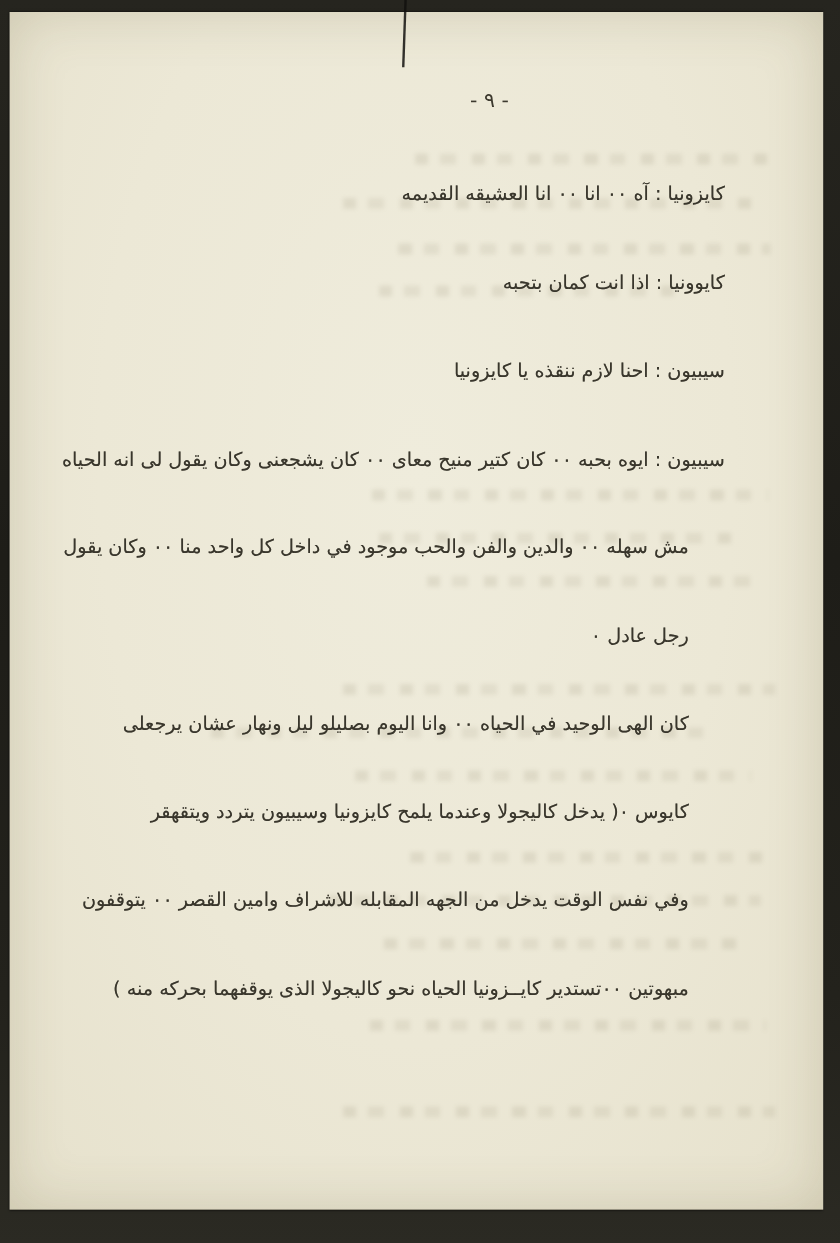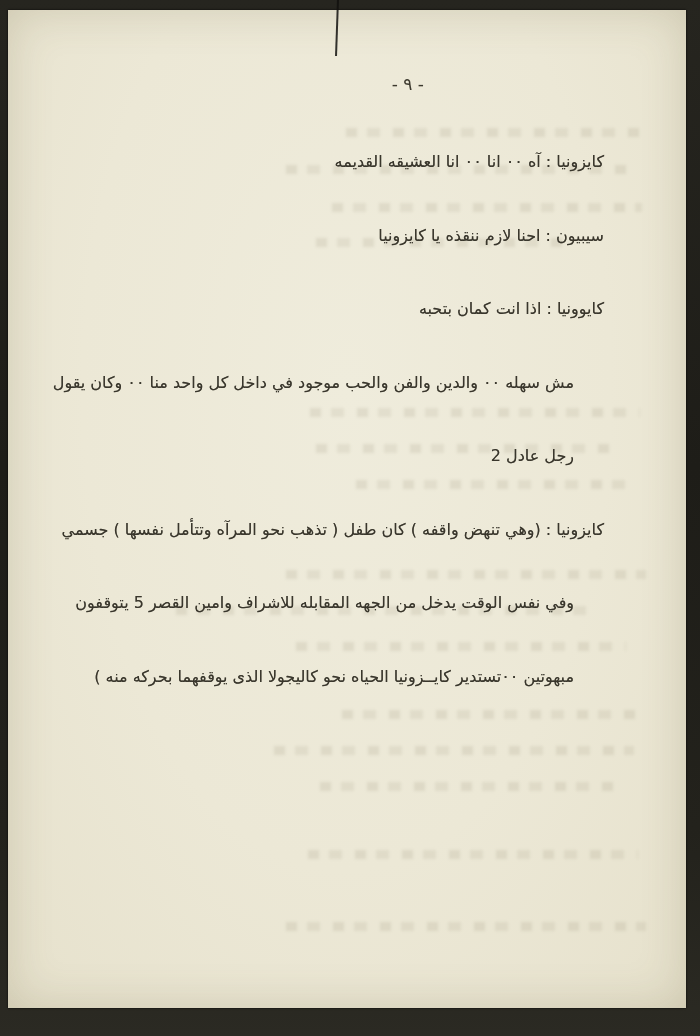--- a/index.html
+++ b/index.html
@@ -66,26 +66,28 @@
     <div class="ghost" style="top:736px;right:52px;width:360px;"></div>
     <div class="ghost" style="top:772px;right:66px;width:300px;"></div>
     <div class="ghost" style="top:840px;right:48px;width:330px;"></div>
     <div class="ghost" style="top:912px;right:40px;width:360px;"></div>
 
     <div class="content">
       <div class="pagenum">- ٩ -</div>
 
       <div class="lines">
         <div class="line">كايزونيا : آه ٠٠ انا ٠٠ انا العشيقه القديمه</div>
+        <div class="line">كايوونيا : اذا انت كمان بتحبه</div>
         <div class="line">سيبيون : احنا لازم ننقذه يا كايزونيا</div>
-        <div class="line">كايوونيا : اذا انت كمان بتحبه</div>
+        <div class="line">سيبيون : ايوه بحبه ٠٠ كان كتير منيح معاى ٠٠ كان يشجعنى وكان يقول لى انه الحياه</div>
         <div class="line ind1">مش سهله ٠٠ والدين والفن والحب موجود في داخل كل واحد منا ٠٠ وكان يقول</div>
-        <div class="line ind1">رجل عادل 2</div>
-        <div class="line">كايزونيا : (وهي تنهض واقفه ) كان طفل ( تذهب نحو المرآه وتتأمل نفسها ) جسمي</div>
-        <div class="line ind1">وفي نفس الوقت يدخل من الجهه المقابله للاشراف وامين القصر 5 يتوقفون</div>
+        <div class="line ind1">رجل عادل ٠</div>
+        <div class="line ind1">كان الهى الوحيد في الحياه ٠٠ وانا اليوم بصليلو ليل ونهار عشان يرجعلى</div>
+        <div class="line ind1">كايوس ٠( يدخل كاليجولا وعندما يلمح كايزونيا وسيبيون يتردد ويتقهقر</div>
+        <div class="line ind1">وفي نفس الوقت يدخل من الجهه المقابله للاشراف وامين القصر ٠٠ يتوقفون</div>
         <div class="line ind1">مبهوتين ٠٠تستدير كايــزونيا الحياه نحو كاليجولا الذى يوقفهما بحركه منه )</div>
 
         
 
         
         
         
         
         
         

